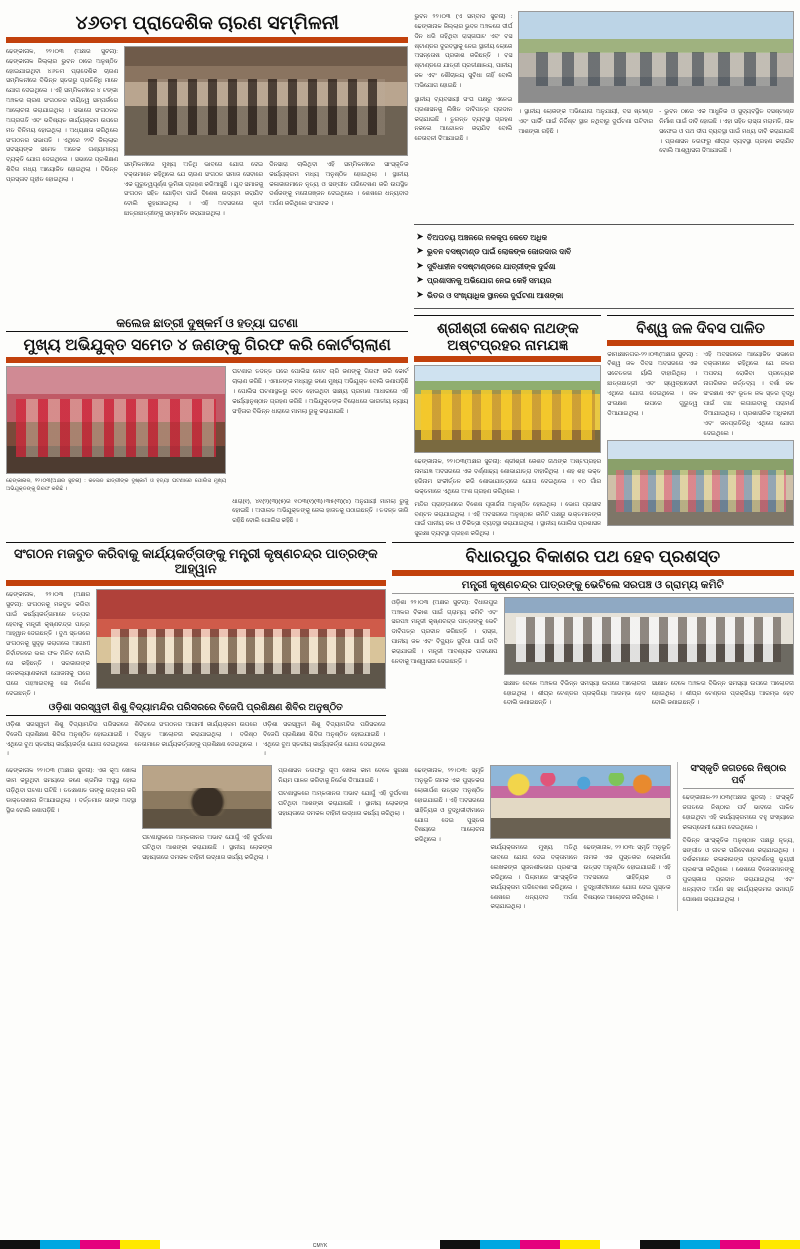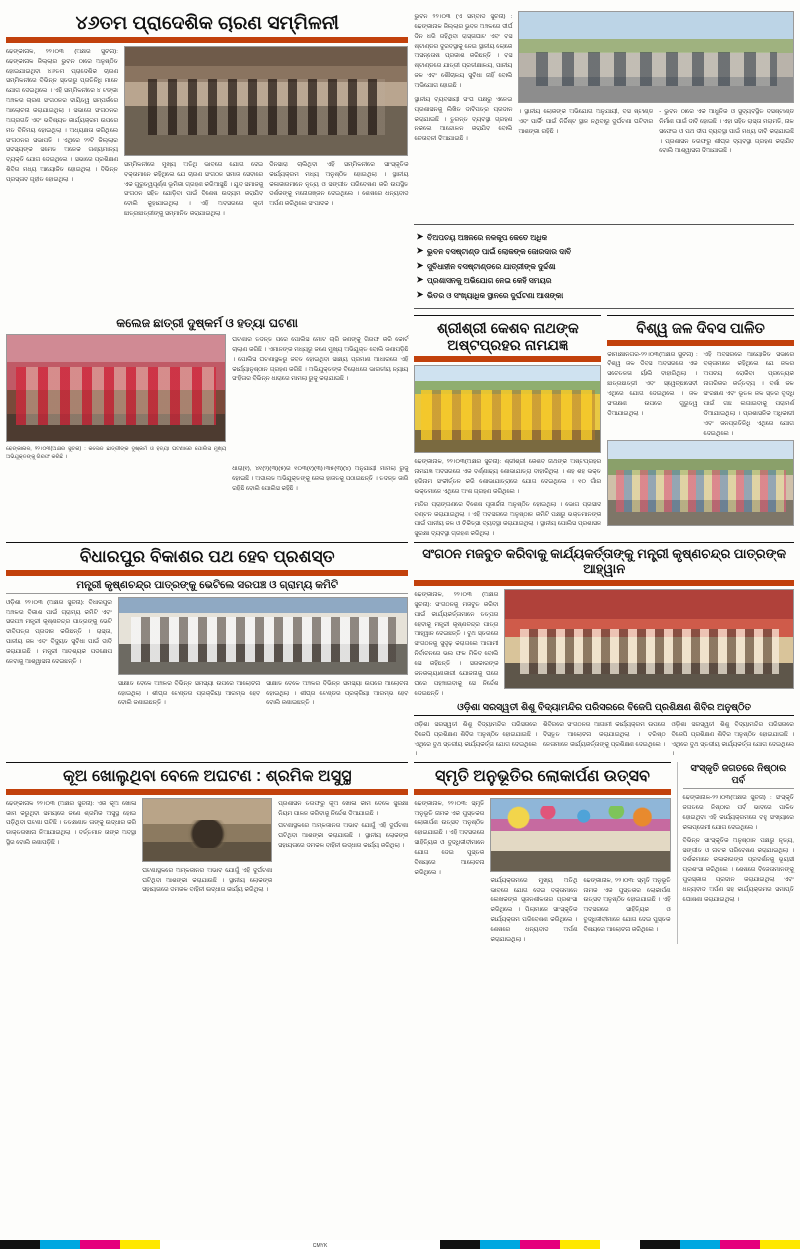--- a/index.html
+++ b/index.html
@@ -316,20 +316,21 @@
             <span>ଭିତର ଓ ସଂଖ୍ୟାଧିକ ସ୍ଥାନରେ ଦୁର୍ଘଟଣା ଆଶଙ୍କା</span>
           </div>
       </div>
     </div>
   </div>
 
   <div class="cols" style="margin-top:2px;">
 
     <div style="flex:1.06;">
       <div style="font-size:12px;text-align:center;font-weight:bold;padding:1px 0;">କଲେଜ ଛାତ୍ରୀ ଦୁଷ୍କର୍ମ ଓ ହତ୍ୟା ଘଟଣା</div>
+      <div class="headline rule-top rule-bot" style="font-size:16px;">ମୁଖ୍ୟ ଅଭିଯୁକ୍ତ ସମେତ ୪ ଜଣଙ୍କୁ ଗିରଫ କରି କୋର୍ଟଚାଲାଣ</div>
       <div class="cols" style="margin-top:3px;">
         <div class="col" style="flex:1.25;">
           <div class="photo p-band" style="height:108px;"></div>
           <div class="cap">ଢେଙ୍କାନାଳ, ୨୨।୦୩(ଅକ୍ଷର ସୁଚନା) : କଲେଜ ଛାତ୍ରୀଙ୍କ ଦୁଷ୍କର୍ମ ଓ ହତ୍ୟା ଘଟଣାରେ ପୋଲିସ ମୁଖ୍ୟ ଅଭିଯୁକ୍ତଙ୍କୁ ଗିରଫ କରିଛି ।</div>
         </div>
         <div class="col">
           <div class="txt">ଘଟଣାର ତଦନ୍ତ ପରେ ପୋଲିସ ମୋଟ ଚାରି ଜଣଙ୍କୁ ଗିରଫ କରି କୋର୍ଟ ଚାଲାଣ କରିଛି । ଏମାନଙ୍କ ମଧ୍ୟରୁ ଜଣେ ମୁଖ୍ୟ ଅଭିଯୁକ୍ତ ବୋଲି ଜଣାପଡ଼ିଛି । ପୋଲିସ ଘଟଣାସ୍ଥଳରୁ ଜବତ ହୋଇଥିବା ସାକ୍ଷ୍ୟ ପ୍ରମାଣ ଆଧାରରେ ଏହି କାର୍ଯ୍ୟାନୁଷ୍ଠାନ ଗ୍ରହଣ କରିଛି । ଅଭିଯୁକ୍ତଙ୍କ ବିରୋଧରେ ଭାରତୀୟ ନ୍ୟାୟ ସଂହିତାର ବିଭିନ୍ନ ଧାରାରେ ମାମଲା ରୁଜୁ କରାଯାଇଛି ।</div>
         </div>
       </div>
       <div class="cols" style="margin-top:3px;">
@@ -358,89 +359,87 @@
                 <div class="txt">ଏହି ଅବସରରେ ଆୟୋଜିତ ସଭାରେ ବକ୍ତାମାନେ କହିଥିଲେ ଯେ ଜଳର ଅପଚୟ ରୋକିବା ପ୍ରତ୍ୟେକ ନାଗରିକର କର୍ତ୍ତବ୍ୟ । ବର୍ଷା ଜଳ ସଂରକ୍ଷଣ ଏବଂ ଭୂତଳ ଜଳ ସ୍ତର ବୃଦ୍ଧି ପାଇଁ ଗଛ ଲଗାଇବାକୁ ପରାମର୍ଶ ଦିଆଯାଇଥିଲା । ପ୍ରଶାସନିକ ଅଧିକାରୀ ଏବଂ ଜନପ୍ରତିନିଧି ଏଥିରେ ଯୋଗ ଦେଇଥିଲେ ।</div>
               </div>
           </div>
           <div class="photo p-rally" style="height:86px;margin-top:3px;"></div>
         </div>
       </div>
     </div>
   </div>
 
   <div class="cols" style="margin-top:4px;">
+    <div style="flex:1;">
+      <div class="headline rule-top rule-bot" style="font-size:13px;">ସଂଗଠନ ମଜବୁତ କରିବାକୁ କାର୍ଯ୍ୟକର୍ତ୍ତାଙ୍କୁ ମନ୍ତ୍ରୀ କୃଷ୍ଣଚନ୍ଦ୍ର ପାତ୍ରଙ୍କ ଆହ୍ୱାନ</div>
+      <div class="cols" style="margin-top:3px;">
+        <div class="col" style="flex:0 0 84px;">
+          <div class="txt">ଢେଙ୍କାନାଳ, ୨୨।୦୩ (ଅକ୍ଷର ସୁଚନା): ସଂଗଠନକୁ ମଜବୁତ କରିବା ପାଇଁ କାର୍ଯ୍ୟକର୍ତ୍ତାମାନେ ତତ୍ପର ହେବାକୁ ମନ୍ତ୍ରୀ କୃଷ୍ଣଚନ୍ଦ୍ର ପାତ୍ର ଆହ୍ୱାନ ଦେଇଛନ୍ତି । ବୁଥ ସ୍ତରରେ ସଂଗଠନକୁ ସୁଦୃଢ଼ କରାଗଲେ ଆଗାମୀ ନିର୍ବାଚନରେ ଭଲ ଫଳ ମିଳିବ ବୋଲି ସେ କହିଛନ୍ତି । ସରକାରଙ୍କ ଜନକଲ୍ୟାଣକାରୀ ଯୋଜନାକୁ ଘରେ ଘରେ ପହଞ୍ଚାଇବାକୁ ସେ ନିର୍ଦ୍ଦେଶ ଦେଇଛନ୍ତି ।</div>
+        </div>
+        <div class="col">
+          <div class="photo p-stage" style="height:100px;"></div>
+        </div>
+      </div>
+      <div style="font-size:9.5px;text-align:center;font-weight:bold;padding:3px 2px 2px;line-height:1.3;">ଓଡ଼ିଶା ସରସ୍ୱତୀ ଶିଶୁ ବିଦ୍ୟାମନ୍ଦିର ପରିସରରେ ବିଜେପି ପ୍ରଶିକ୍ଷଣ ଶିବିର ଅନୁଷ୍ଠିତ</div>
+      <div class="cols rule-top" style="padding-top:3px;">
+        <div class="col">
+            <div class="txt">ଓଡ଼ିଶା ସରସ୍ୱତୀ ଶିଶୁ ବିଦ୍ୟାମନ୍ଦିର ପରିସରରେ ବିଜେପି ପ୍ରଶିକ୍ଷଣ ଶିବିର ଅନୁଷ୍ଠିତ ହୋଇଯାଇଛି । ଏଥିରେ ବୁଥ ସ୍ତରୀୟ କାର୍ଯ୍ୟକର୍ତ୍ତା ଯୋଗ ଦେଇଥିଲେ ।</div>
+          </div>
+        <div class="col">
+            <div class="txt">ଶିବିରରେ ସଂଗଠନର ଆଗାମୀ କାର୍ଯ୍ୟକ୍ରମ ଉପରେ ବିସ୍ତୃତ ଆଲୋଚନା କରାଯାଇଥିଲା । ବରିଷ୍ଠ ନେତାମାନେ କାର୍ଯ୍ୟକର୍ତ୍ତାଙ୍କୁ ପ୍ରଶିକ୍ଷଣ ଦେଇଥିଲେ ।</div>
+          </div>
+        <div class="col">
+            <div class="txt">ଓଡ଼ିଶା ସରସ୍ୱତୀ ଶିଶୁ ବିଦ୍ୟାମନ୍ଦିର ପରିସରରେ ବିଜେପି ପ୍ରଶିକ୍ଷଣ ଶିବିର ଅନୁଷ୍ଠିତ ହୋଇଯାଇଛି । ଏଥିରେ ବୁଥ ସ୍ତରୀୟ କାର୍ଯ୍ୟକର୍ତ୍ତା ଯୋଗ ଦେଇଥିଲେ ।</div>
+          </div>
+      </div>
+    </div>
+
     <div style="flex:1.06;">
       <div class="headline rule-top rule-bot" style="font-size:17px;">ବିଧାରପୁର ବିକାଶର ପଥ ହେବ ପ୍ରଶସ୍ତ</div>
       <div style="font-size:10.5px;text-align:center;font-weight:bold;padding:2px 0;border-bottom:1px solid #999;">ମନ୍ତ୍ରୀ କୃଷ୍ଣଚନ୍ଦ୍ର ପାତ୍ରଙ୍କୁ ଭେଟିଲେ ସରପଞ୍ଚ ଓ ଗ୍ରାମ୍ୟ କମିଟି</div>
       <div class="cols" style="margin-top:3px;">
         <div class="col" style="flex:0 0 106px;">
           <div class="txt">ଓଡ଼ିଶା ୨୨।୦୩ (ଅକ୍ଷର ସୁଚନା): ବିଧାରପୁର ଅଞ୍ଚଳର ବିକାଶ ପାଇଁ ଗ୍ରାମ୍ୟ କମିଟି ଏବଂ ସରପଞ୍ଚ ମନ୍ତ୍ରୀ କୃଷ୍ଣଚନ୍ଦ୍ର ପାତ୍ରଙ୍କୁ ଭେଟି ଦାବିପତ୍ର ପ୍ରଦାନ କରିଛନ୍ତି । ରାସ୍ତା, ପାନୀୟ ଜଳ ଏବଂ ବିଦ୍ୟୁତ ସୁବିଧା ପାଇଁ ଦାବି କରାଯାଇଛି । ମନ୍ତ୍ରୀ ଆବଶ୍ୟକ ପଦକ୍ଷେପ ନେବାକୁ ଆଶ୍ୱାସନା ଦେଇଛନ୍ତି ।</div>
         </div>
         <div class="col">
           <div class="photo p-group" style="height:78px;"></div>
           <div class="cols" style="margin-top:3px;">
             <div class="col">
                 <div class="txt">ସାକ୍ଷାତ ବେଳେ ଅଞ୍ଚଳର ବିଭିନ୍ନ ସମସ୍ୟା ଉପରେ ଆଲୋଚନା ହୋଇଥିଲା । ଶୀଘ୍ର ଟେଣ୍ଡର ପ୍ରକ୍ରିୟା ଆରମ୍ଭ ହେବ ବୋଲି ଜଣାଇଛନ୍ତି ।</div>
               </div>
             <div class="col">
                 <div class="txt">ସାକ୍ଷାତ ବେଳେ ଅଞ୍ଚଳର ବିଭିନ୍ନ ସମସ୍ୟା ଉପରେ ଆଲୋଚନା ହୋଇଥିଲା । ଶୀଘ୍ର ଟେଣ୍ଡର ପ୍ରକ୍ରିୟା ଆରମ୍ଭ ହେବ ବୋଲି ଜଣାଇଛନ୍ତି ।</div>
               </div>
           </div>
         </div>
       </div>
     </div>
-
-    <div style="flex:1;">
-      <div class="headline rule-top rule-bot" style="font-size:13px;">ସଂଗଠନ ମଜବୁତ କରିବାକୁ କାର୍ଯ୍ୟକର୍ତ୍ତାଙ୍କୁ ମନ୍ତ୍ରୀ କୃଷ୍ଣଚନ୍ଦ୍ର ପାତ୍ରଙ୍କ ଆହ୍ୱାନ</div>
-      <div class="cols" style="margin-top:3px;">
-        <div class="col" style="flex:0 0 84px;">
-          <div class="txt">ଢେଙ୍କାନାଳ, ୨୨।୦୩ (ଅକ୍ଷର ସୁଚନା): ସଂଗଠନକୁ ମଜବୁତ କରିବା ପାଇଁ କାର୍ଯ୍ୟକର୍ତ୍ତାମାନେ ତତ୍ପର ହେବାକୁ ମନ୍ତ୍ରୀ କୃଷ୍ଣଚନ୍ଦ୍ର ପାତ୍ର ଆହ୍ୱାନ ଦେଇଛନ୍ତି । ବୁଥ ସ୍ତରରେ ସଂଗଠନକୁ ସୁଦୃଢ଼ କରାଗଲେ ଆଗାମୀ ନିର୍ବାଚନରେ ଭଲ ଫଳ ମିଳିବ ବୋଲି ସେ କହିଛନ୍ତି । ସରକାରଙ୍କ ଜନକଲ୍ୟାଣକାରୀ ଯୋଜନାକୁ ଘରେ ଘରେ ପହଞ୍ଚାଇବାକୁ ସେ ନିର୍ଦ୍ଦେଶ ଦେଇଛନ୍ତି ।</div>
-        </div>
-        <div class="col">
-          <div class="photo p-stage" style="height:100px;"></div>
-        </div>
-      </div>
-      <div style="font-size:9.5px;text-align:center;font-weight:bold;padding:3px 2px 2px;line-height:1.3;">ଓଡ଼ିଶା ସରସ୍ୱତୀ ଶିଶୁ ବିଦ୍ୟାମନ୍ଦିର ପରିସରରେ ବିଜେପି ପ୍ରଶିକ୍ଷଣ ଶିବିର ଅନୁଷ୍ଠିତ</div>
-      <div class="cols rule-top" style="padding-top:3px;">
-        <div class="col">
-            <div class="txt">ଓଡ଼ିଶା ସରସ୍ୱତୀ ଶିଶୁ ବିଦ୍ୟାମନ୍ଦିର ପରିସରରେ ବିଜେପି ପ୍ରଶିକ୍ଷଣ ଶିବିର ଅନୁଷ୍ଠିତ ହୋଇଯାଇଛି । ଏଥିରେ ବୁଥ ସ୍ତରୀୟ କାର୍ଯ୍ୟକର୍ତ୍ତା ଯୋଗ ଦେଇଥିଲେ ।</div>
-          </div>
-        <div class="col">
-            <div class="txt">ଶିବିରରେ ସଂଗଠନର ଆଗାମୀ କାର୍ଯ୍ୟକ୍ରମ ଉପରେ ବିସ୍ତୃତ ଆଲୋଚନା କରାଯାଇଥିଲା । ବରିଷ୍ଠ ନେତାମାନେ କାର୍ଯ୍ୟକର୍ତ୍ତାଙ୍କୁ ପ୍ରଶିକ୍ଷଣ ଦେଇଥିଲେ ।</div>
-          </div>
-        <div class="col">
-            <div class="txt">ଓଡ଼ିଶା ସରସ୍ୱତୀ ଶିଶୁ ବିଦ୍ୟାମନ୍ଦିର ପରିସରରେ ବିଜେପି ପ୍ରଶିକ୍ଷଣ ଶିବିର ଅନୁଷ୍ଠିତ ହୋଇଯାଇଛି । ଏଥିରେ ବୁଥ ସ୍ତରୀୟ କାର୍ଯ୍ୟକର୍ତ୍ତା ଯୋଗ ଦେଇଥିଲେ ।</div>
-          </div>
-      </div>
-    </div>
   </div>
 
   <div class="cols" style="margin-top:4px;">
 
     <div style="flex:1.06;">
-      <div class="headline rule-top rule-bot" style="font-size:16px;">କୂଅ ଖୋଲୁଥିବା ବେଳେ ଅଘଟଣ : ଶ୍ରମିକ ଅସୁସ୍ଥ</div>
       <div class="cols" style="margin-top:3px;">
         <div class="col">
           <div class="txt">ଢେଙ୍କାନାଳ ୨୨।୦୩ (ଅକ୍ଷର ସୁଚନା): ଏକ କୂଅ ଖୋଳା କାମ କରୁଥିବା ସମୟରେ ଜଣେ ଶ୍ରମିକ ଅସୁସ୍ଥ ହୋଇ ପଡ଼ିଥିବା ଘଟଣା ଘଟିଛି । ତତକ୍ଷଣାତ ତାଙ୍କୁ ଉଦ୍ଧାର କରି ଡାକ୍ତରଖାନା ନିଆଯାଇଥିଲା । ବର୍ତ୍ତମାନ ତାଙ୍କ ଅବସ୍ଥା ସ୍ଥିର ବୋଲି ଜଣାପଡ଼ିଛି ।</div>
         </div>
         <div class="col">
           <div class="photo p-well" style="height:64px;"></div>
           <div class="txt" style="margin-top:3px;">ଘଟଣାସ୍ଥଳରେ ଅମ୍ଳଜାନର ଅଭାବ ଯୋଗୁଁ ଏହି ଦୁର୍ଘଟଣା ଘଟିଥିବା ଆଶଙ୍କା କରାଯାଉଛି । ସ୍ଥାନୀୟ ଲୋକଙ୍କ ସହାୟତାରେ ଦମକଳ ବାହିନୀ ଉଦ୍ଧାର କାର୍ଯ୍ୟ କରିଥିଲା ।</div>
         </div>
         <div class="col">
           <div class="txt">ପ୍ରଶାସନ ତରଫରୁ କୂଅ ଖୋଳା କାମ ବେଳେ ସୁରକ୍ଷା ନିୟମ ପାଳନ କରିବାକୁ ନିର୍ଦ୍ଦେଶ ଦିଆଯାଇଛି ।</div>
           <div class="txt" style="margin-top:3px;">ଘଟଣାସ୍ଥଳରେ ଅମ୍ଳଜାନର ଅଭାବ ଯୋଗୁଁ ଏହି ଦୁର୍ଘଟଣା ଘଟିଥିବା ଆଶଙ୍କା କରାଯାଉଛି । ସ୍ଥାନୀୟ ଲୋକଙ୍କ ସହାୟତାରେ ଦମକଳ ବାହିନୀ ଉଦ୍ଧାର କାର୍ଯ୍ୟ କରିଥିଲା ।</div>
         </div>
       </div>
     </div>
 
     <div style="flex:1;">
       <div class="cols">
         <div style="flex:2.3;">
-          <div class="headline rule-top rule-bot" style="font-size:16px;">ସ୍ମୃତି ଅନୁଭୂତିର ଲୋକାର୍ପଣ ଉତ୍ସବ</div>
           <div class="cols" style="margin-top:3px;">
             <div class="col" style="flex:0 0 70px;">
               <div class="txt">ଢେଙ୍କାନାଳ, ୨୨।୦୩: ସ୍ମୃତି ଅନୁଭୂତି ନାମକ ଏକ ପୁସ୍ତକର ଲୋକାର୍ପଣ ଉତ୍ସବ ଅନୁଷ୍ଠିତ ହୋଇଯାଇଛି । ଏହି ଅବସରରେ ସାହିତ୍ୟିକ ଓ ବୁଦ୍ଧିଜୀବୀମାନେ ଯୋଗ ଦେଇ ପୁସ୍ତକ ବିଷୟରେ ଆଲୋଚନା କରିଥିଲେ ।</div>
             </div>
             <div class="col">
               <div class="photo p-balloon" style="height:74px;"></div>
               <div class="cols" style="margin-top:3px;">
                 <div class="col">
                     <div class="txt">କାର୍ଯ୍ୟକ୍ରମରେ ମୁଖ୍ୟ ଅତିଥି ଭାବରେ ଯୋଗ ଦେଇ ବକ୍ତାମାନେ ଲେଖକଙ୍କ ସୃଜନଶୀଳତାର ପ୍ରଶଂସା କରିଥିଲେ । ପିଲାମାନେ ସାଂସ୍କୃତିକ କାର୍ଯ୍ୟକ୍ରମ ପରିବେଷଣ କରିଥିଲେ । ଶେଷରେ ଧନ୍ୟବାଦ ଅର୍ପଣ କରାଯାଇଥିଲା ।</div>
                   </div>

